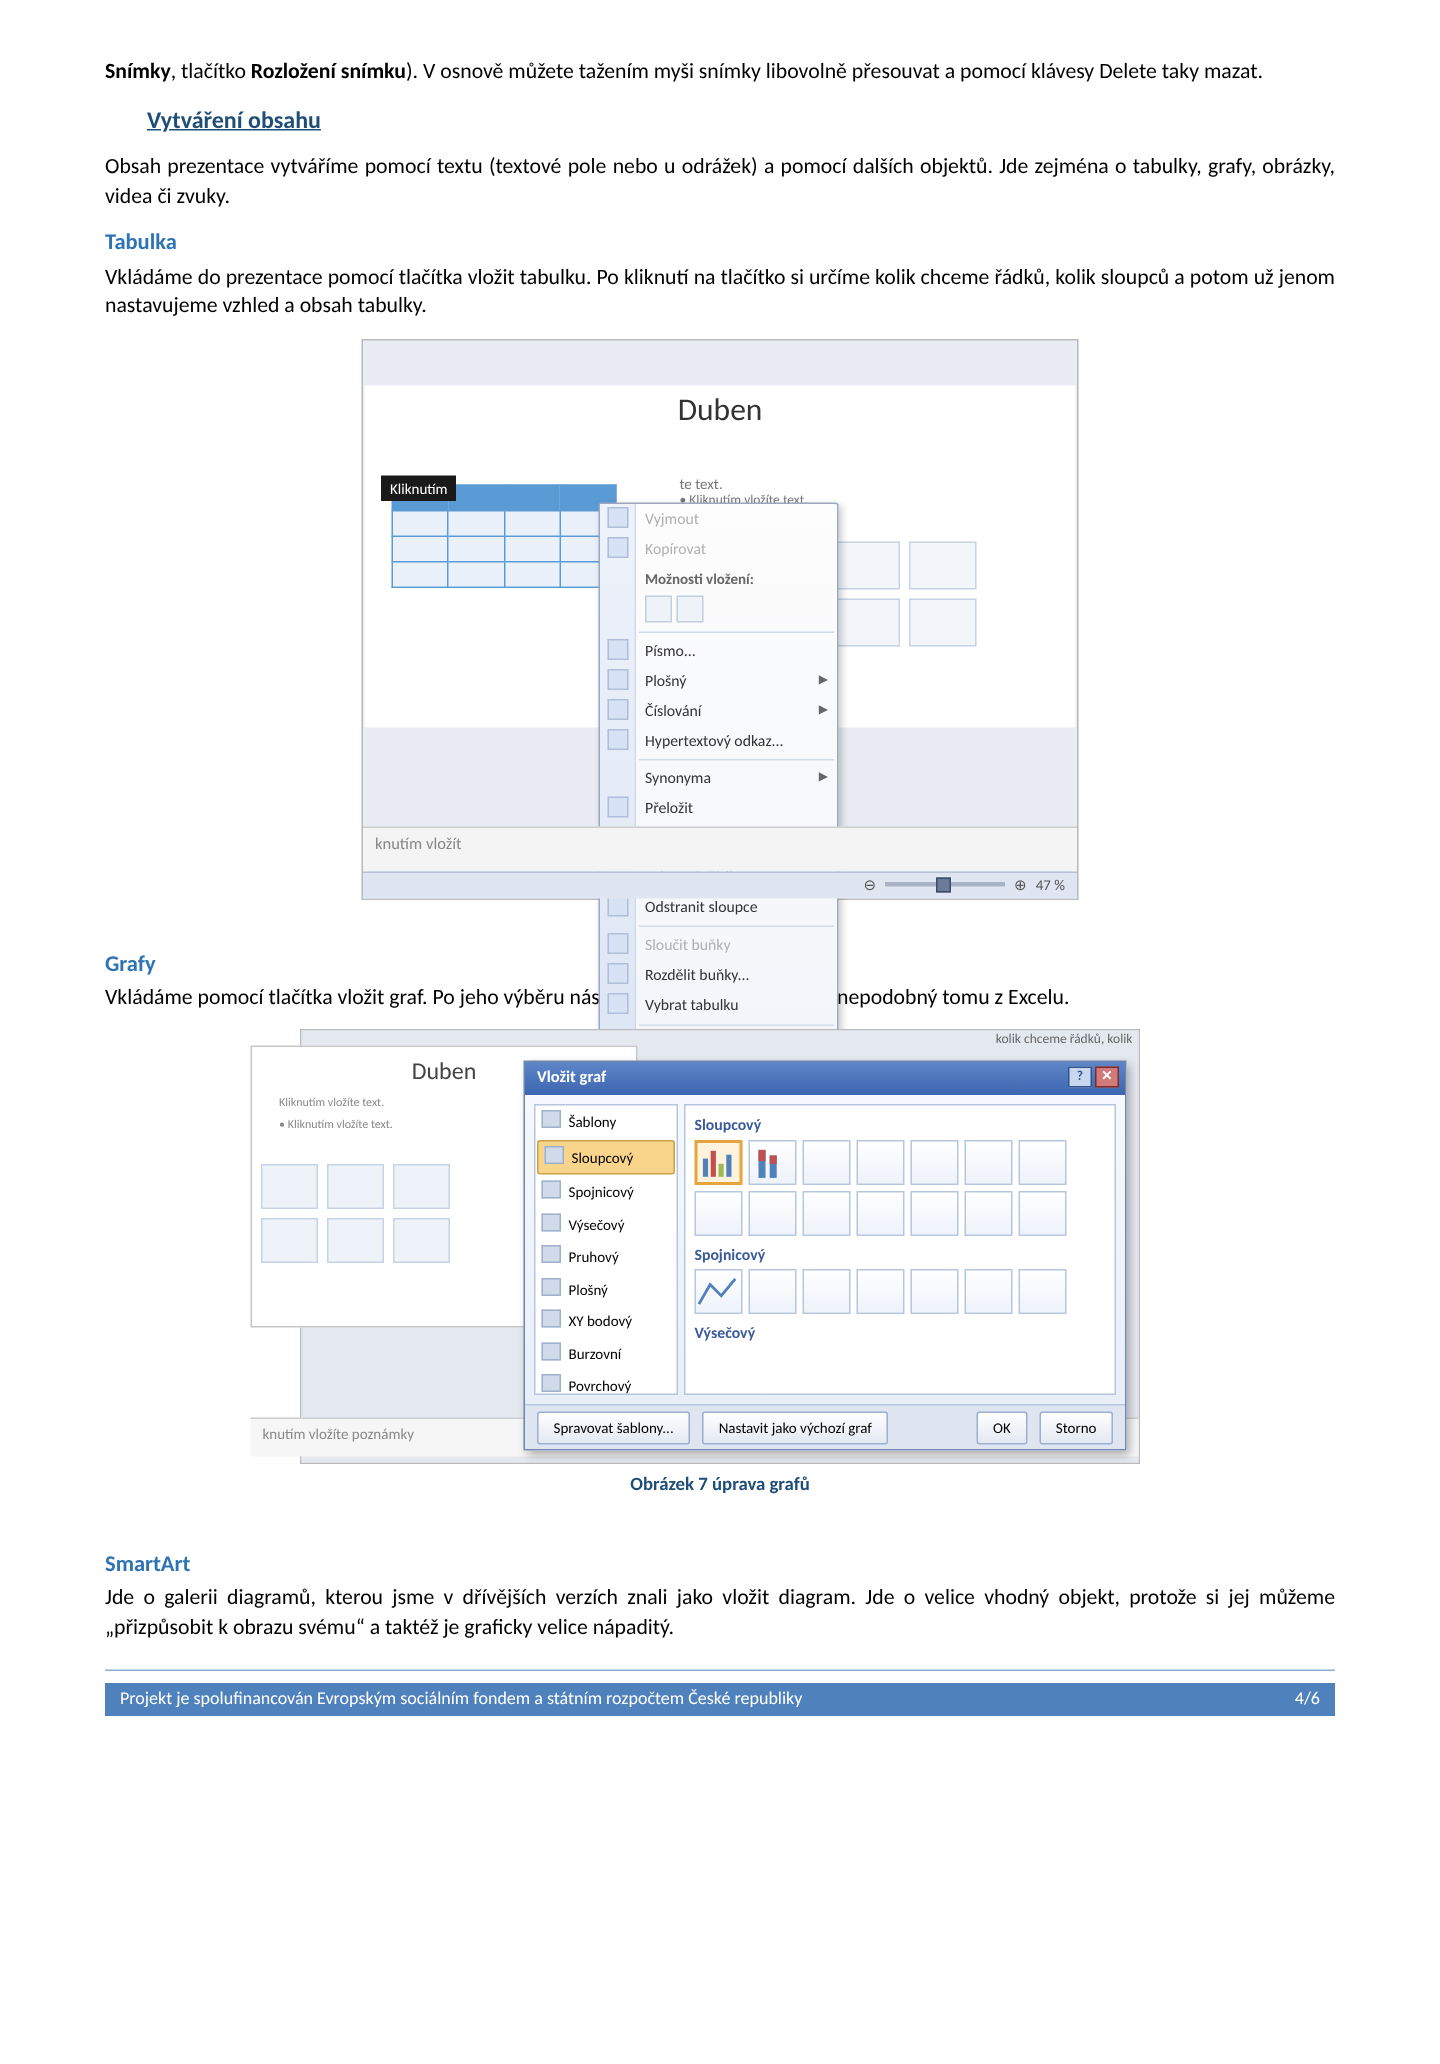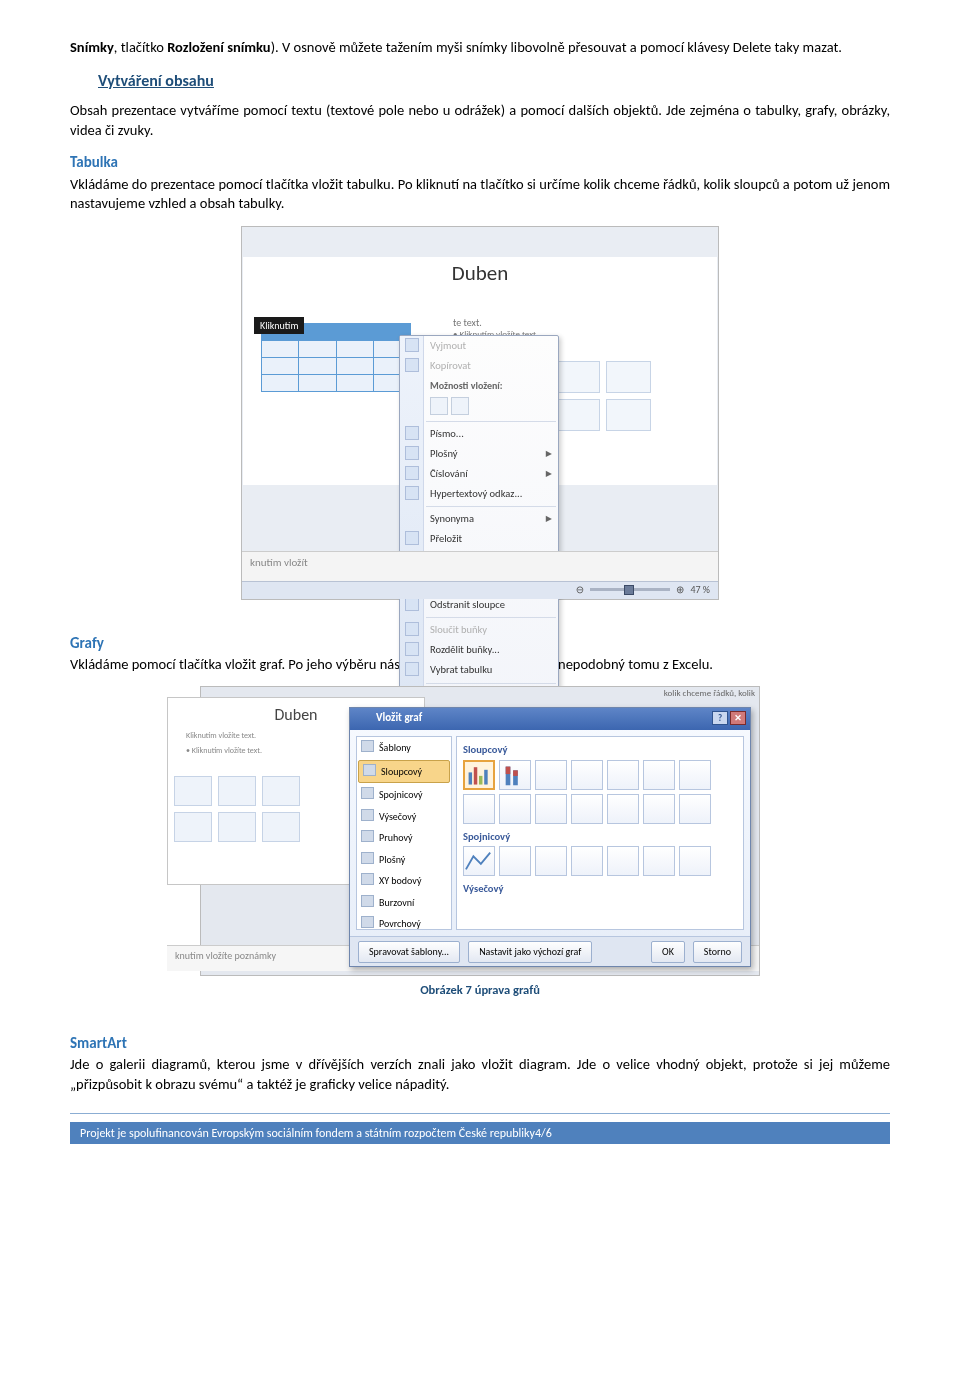--- a/index.html
+++ b/index.html
@@ -117,21 +117,21 @@
   .shot2 .behind .notes{ position:absolute; left:-34px; right:0; bottom:4px; height:26px; background:#f6f6f6; border-top:1px solid #ccc; font-size:10px; color:#888; padding:3px 8px;}
   .shot2 .behind .infotext{position:absolute; top:0; right:4px; font-size:9px; color:#666;}
 
   .shot2 .dlg{
     position:absolute; left:148px; top:20px; right:8px; bottom:8px;
     background:linear-gradient(#f7faff,#e6edf8);
     border:1px solid #6f86ad; box-shadow:2px 3px 6px rgba(0,0,0,.3);
   }
   .shot2 .dlg .titlebar{
     height:22px; background:linear-gradient(#5e85c7,#3c66b0); color:#fff;
-    font-size:11px; font-weight:bold; padding:3px 26px; position:relative;
+    font-size:11px; font-weight:bold; padding:3px 8px; position:relative;
   }
   .shot2 .dlg .titlebar .wbtn{
     position:absolute; right:4px; top:3px; display:flex; gap:2px;
   }
   .shot2 .dlg .titlebar .wbtn span{
     width:16px; height:14px; background:#c9d7ef; border:1px solid #2f538e;
     display:flex; align-items:center; justify-content:center; font-size:9px; color:#2f538e;
   }
   .shot2 .dlg .titlebar .wbtn .close{ background:#d07a7a; color:#fff; border-color:#7a2b2b;}
   .shot2 .dlg .body{ position:absolute; left:0; right:0; top:22px; bottom:30px; display:flex;}
@@ -158,21 +158,21 @@
   }
   .shot2 .dlg .buttons .btn{
     background:linear-gradient(#fefefe,#e3e8f2); border:1px solid #9cb0cf; padding:3px 10px; border-radius:2px;
   }
   .shot2 .dlg .buttons .spacer{flex:1;}
 
   
   .hr { border:0; border-top:1px solid #8badd3; margin-top:18px;}
   .footer-bar{
     margin-top:8px; background:#4f81bd; color:#fff; font-size:12px; padding:3px 10px;
-    display:flex; 
+    display:flex; justify-content:space-between;
   }
 </style>
 </head>
 <body>
 
 <p class="para">
   <span class="bold">Snímky</span><span>, tlačítko </span><span class="bold">Rozložení snímku</span><span>). V osnově můžete tažením myši snímky libovolně přesouvat a pomocí klávesy Delete taky mazat.</span>
 </p>
 
 <h3 class="h3">Vytváření obsahu</h3>

